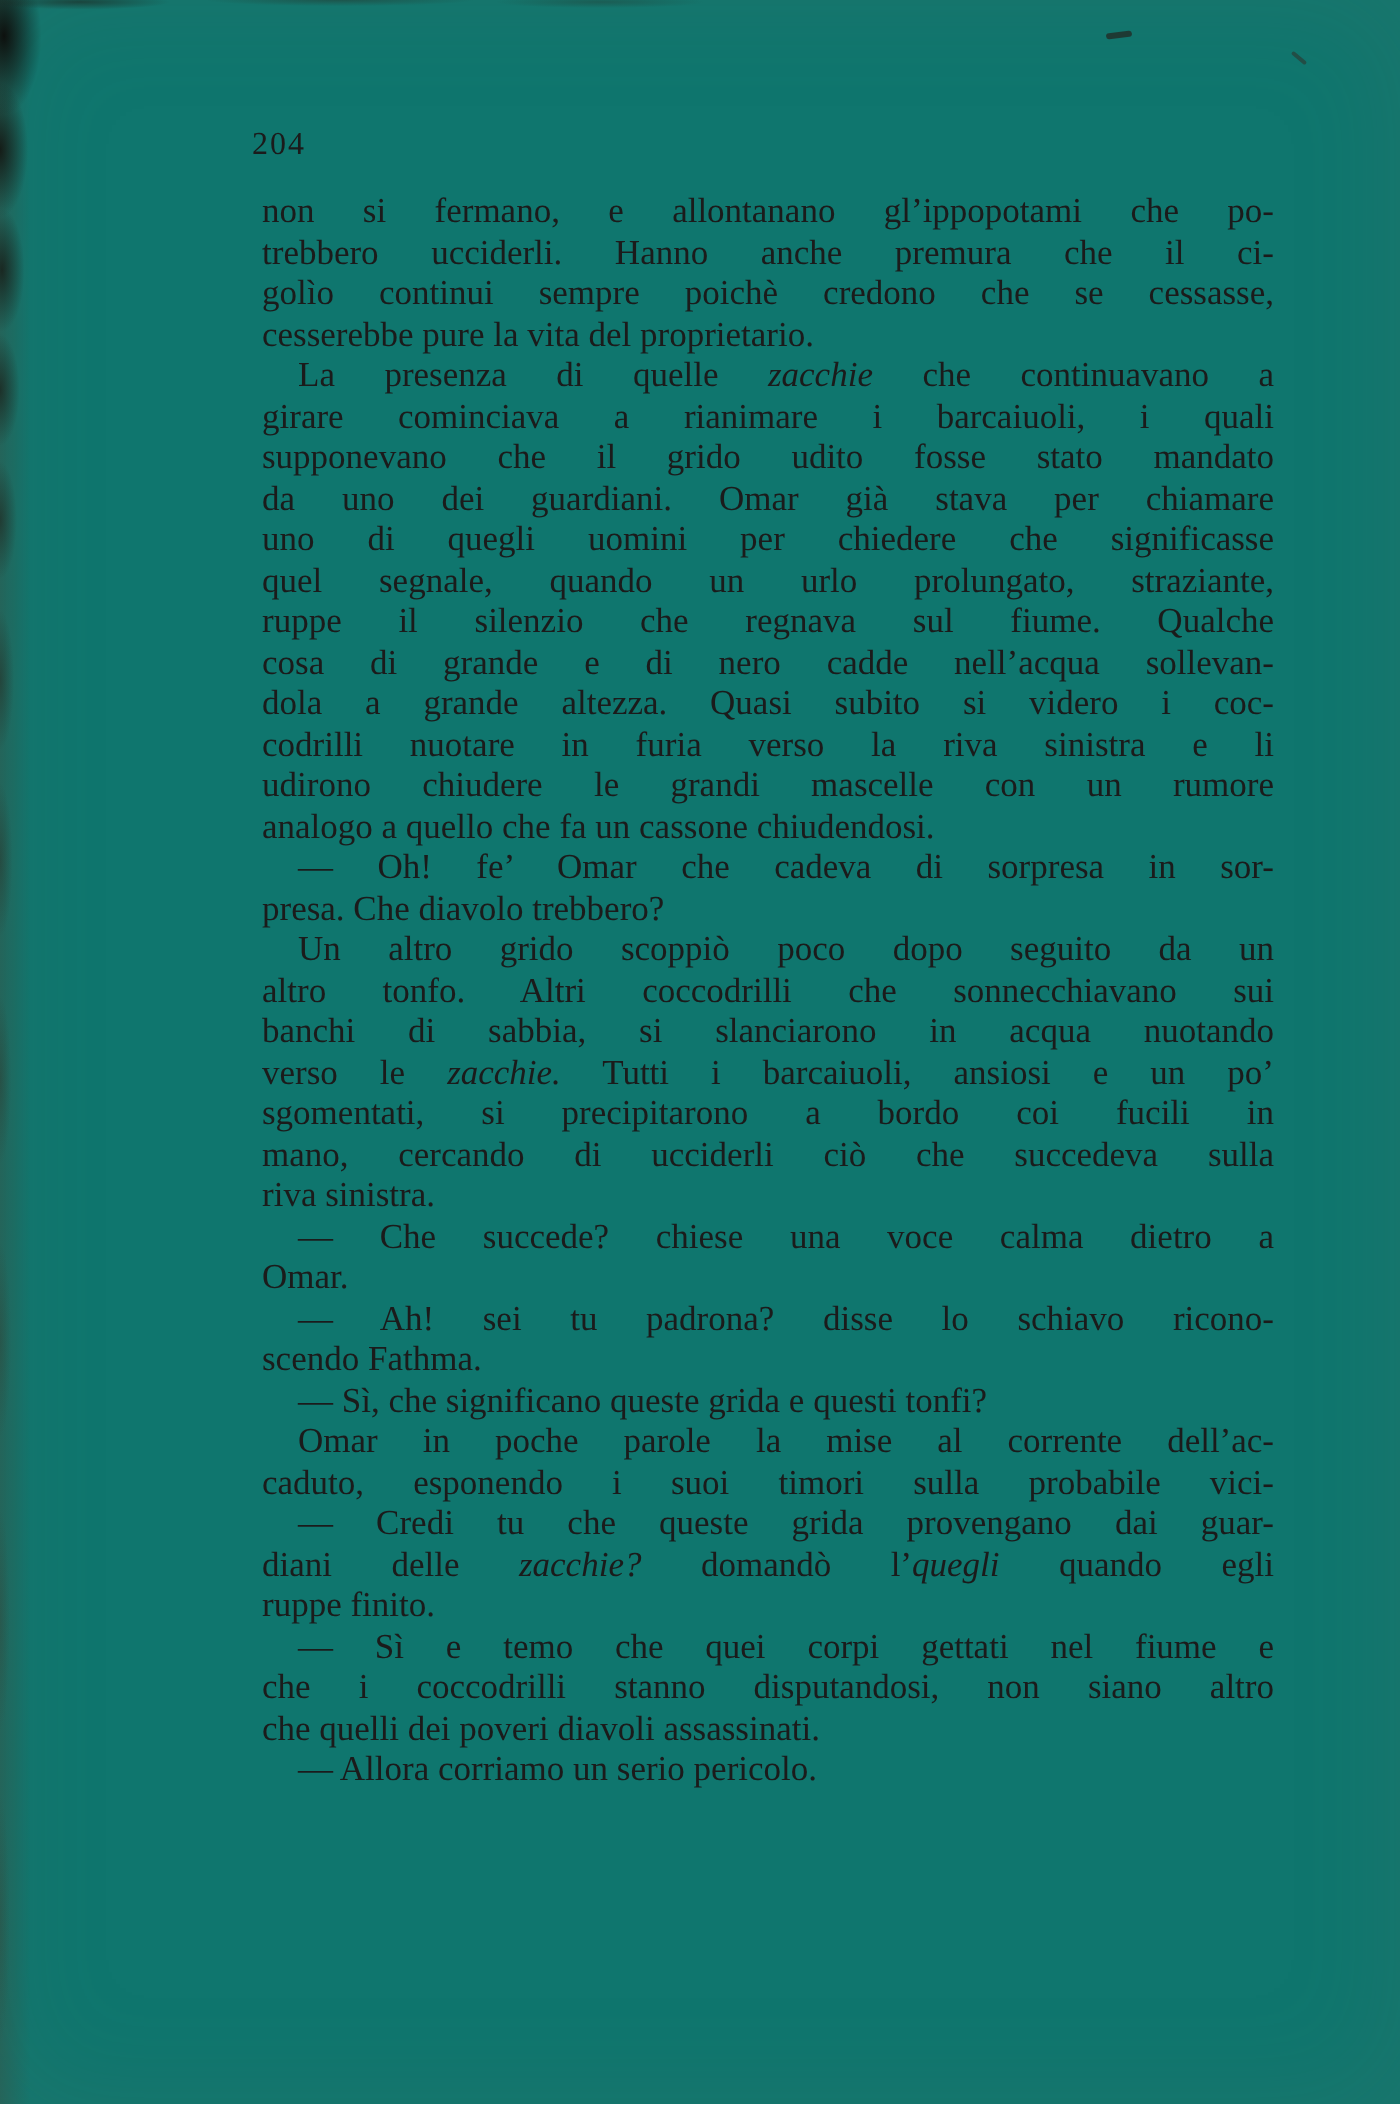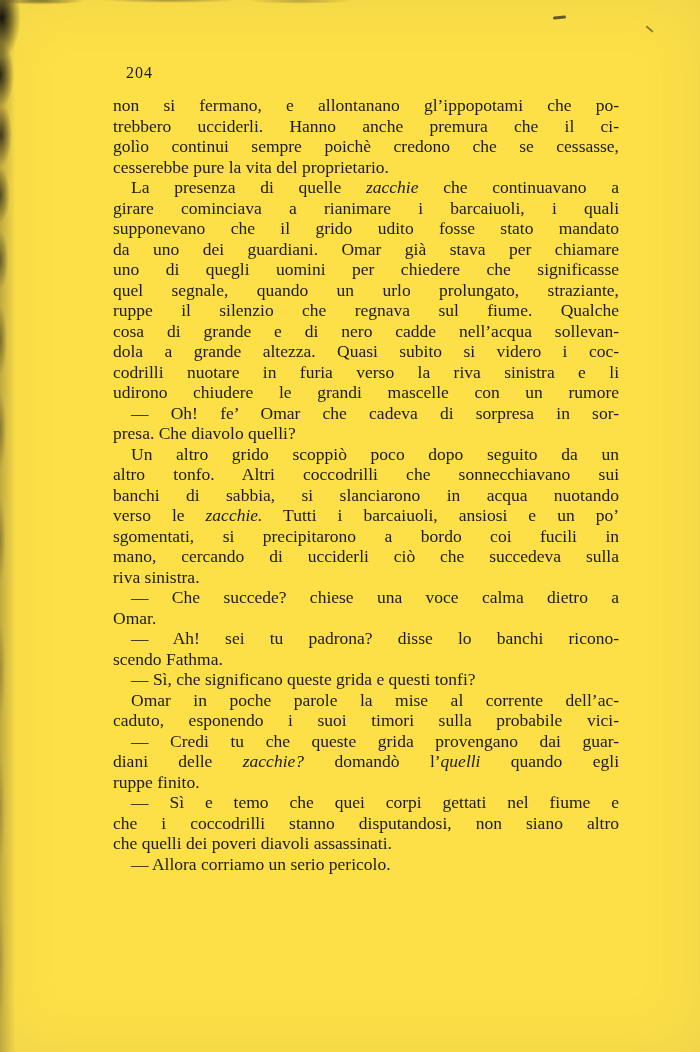--- a/index.html
+++ b/index.html
@@ -16,21 +16,21 @@
   }
   .page-number {
     position: absolute;
     left: 126px;
     top: 64px;
     font-size: 16px;
     letter-spacing: 1px;
   }
   .text-block {
     position: absolute;
-    left: 113px;
+    left: 131px;
     top: 95px;
     width: 506px;
     font-size: 17.5px;
     line-height: 20.5px;
   }
   .line {
     height: 20.5px;
     overflow: hidden;
     text-align: justify;
     text-align-last: justify;
@@ -88,21 +88,21 @@
     width: 9px; height: 2px;
     background: rgba(50,46,38,0.55);
     border-radius: 2px;
     transform: rotate(40deg);
     pointer-events: none;
   }
 </style>
 </head>
 <body>
 
-<div class="page" style="background: #fde047; color: rgb(27, 27, 27);">
+<div class="page" style="background: #0f766e; color: rgb(27, 27, 27);">
   <div class="edge-left"></div>
   <div class="edge-top"></div>
   <div class="speck-a"></div>
   <div class="speck-b"></div>
 
   <div class="page-number">204</div>
 
   <div class="text-block">
       <div class="line"><span>non si fermano, e allontanano gl’ippopotami che po-</span></div>
       <div class="line"><span>trebbero ucciderli. Hanno anche premura che il ci-</span></div>
@@ -112,37 +112,38 @@
       <div class="line"><span>girare cominciava a rianimare i barcaiuoli, i quali</span></div>
       <div class="line"><span>supponevano che il grido udito fosse stato mandato</span></div>
       <div class="line"><span>da uno dei guardiani. Omar già stava per chiamare</span></div>
       <div class="line"><span>uno di quegli uomini per chiedere che significasse</span></div>
       <div class="line"><span>quel segnale, quando un urlo prolungato, straziante,</span></div>
       <div class="line"><span>ruppe il silenzio che regnava sul fiume. Qualche</span></div>
       <div class="line"><span>cosa di grande e di nero cadde nell’acqua sollevan-</span></div>
       <div class="line"><span>dola a grande altezza. Quasi subito si videro i coc-</span></div>
       <div class="line"><span>codrilli nuotare in furia verso la riva sinistra e li</span></div>
       <div class="line"><span>udirono chiudere le grandi mascelle con un rumore</span></div>
+      <div class="line last"><span>analogo a quello che fa un cassone chiudendosi.</span></div>
       <div class="line indent"><span>— Oh! fe’ Omar che cadeva di sorpresa in sor-</span></div>
-      <div class="line last"><span>presa. Che diavolo quelli?</span></div>
+      <div class="line last"><span>presa. Che diavolo trebbero?</span></div>
       <div class="line indent"><span>Un altro grido scoppiò poco dopo seguito da un</span></div>
       <div class="line"><span>altro tonfo. Altri coccodrilli che sonnecchiavano sui</span></div>
       <div class="line"><span>banchi di sabbia, si slanciarono in acqua nuotando</span></div>
       <div class="line"><span>verso le </span><i>zacchie.</i><span> Tutti i barcaiuoli, ansiosi e un po’</span></div>
       <div class="line"><span>sgomentati, si precipitarono a bordo coi fucili in</span></div>
       <div class="line"><span>mano, cercando di ucciderli ciò che succedeva sulla</span></div>
       <div class="line last"><span>riva sinistra.</span></div>
       <div class="line indent"><span>— Che succede? chiese una voce calma dietro a</span></div>
       <div class="line last"><span>Omar.</span></div>
-      <div class="line indent"><span>— Ah! sei tu padrona? disse lo banchi ricono-</span></div>
+      <div class="line indent"><span>— Ah! sei tu padrona? disse lo schiavo ricono-</span></div>
       <div class="line last"><span>scendo Fathma.</span></div>
       <div class="line indent last"><span>— Sì, che significano queste grida e questi tonfi?</span></div>
       <div class="line indent"><span>Omar in poche parole la mise al corrente dell’ac-</span></div>
       <div class="line"><span>caduto, esponendo i suoi timori sulla probabile vici-</span></div>
       <div class="line indent"><span>— Credi tu che queste grida provengano dai guar-</span></div>
-      <div class="line"><span>diani delle </span><i>zacchie?</i><span> domandò l’</span><i>quelli</i><span> quando egli</span></div>
+      <div class="line"><span>diani delle </span><i>zacchie?</i><span> domandò l’</span><i>quegli</i><span> quando egli</span></div>
       <div class="line last"><span>ruppe finito.</span></div>
       <div class="line indent"><span>— Sì e temo che quei corpi gettati nel fiume e</span></div>
       <div class="line"><span>che i coccodrilli stanno disputandosi, non siano altro</span></div>
       <div class="line last"><span>che quelli dei poveri diavoli assassinati.</span></div>
       <div class="line indent last"><span>— Allora corriamo un serio pericolo.</span></div>
     </div>
 </div>
 
 </body></html>

